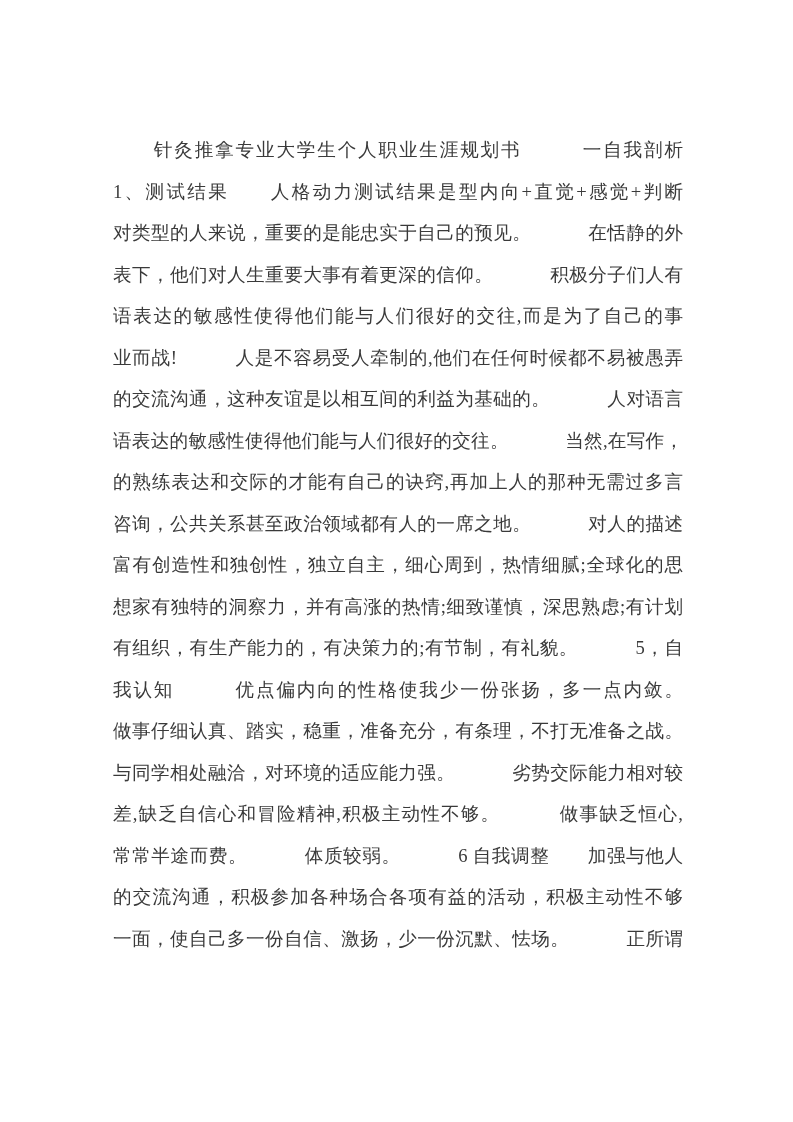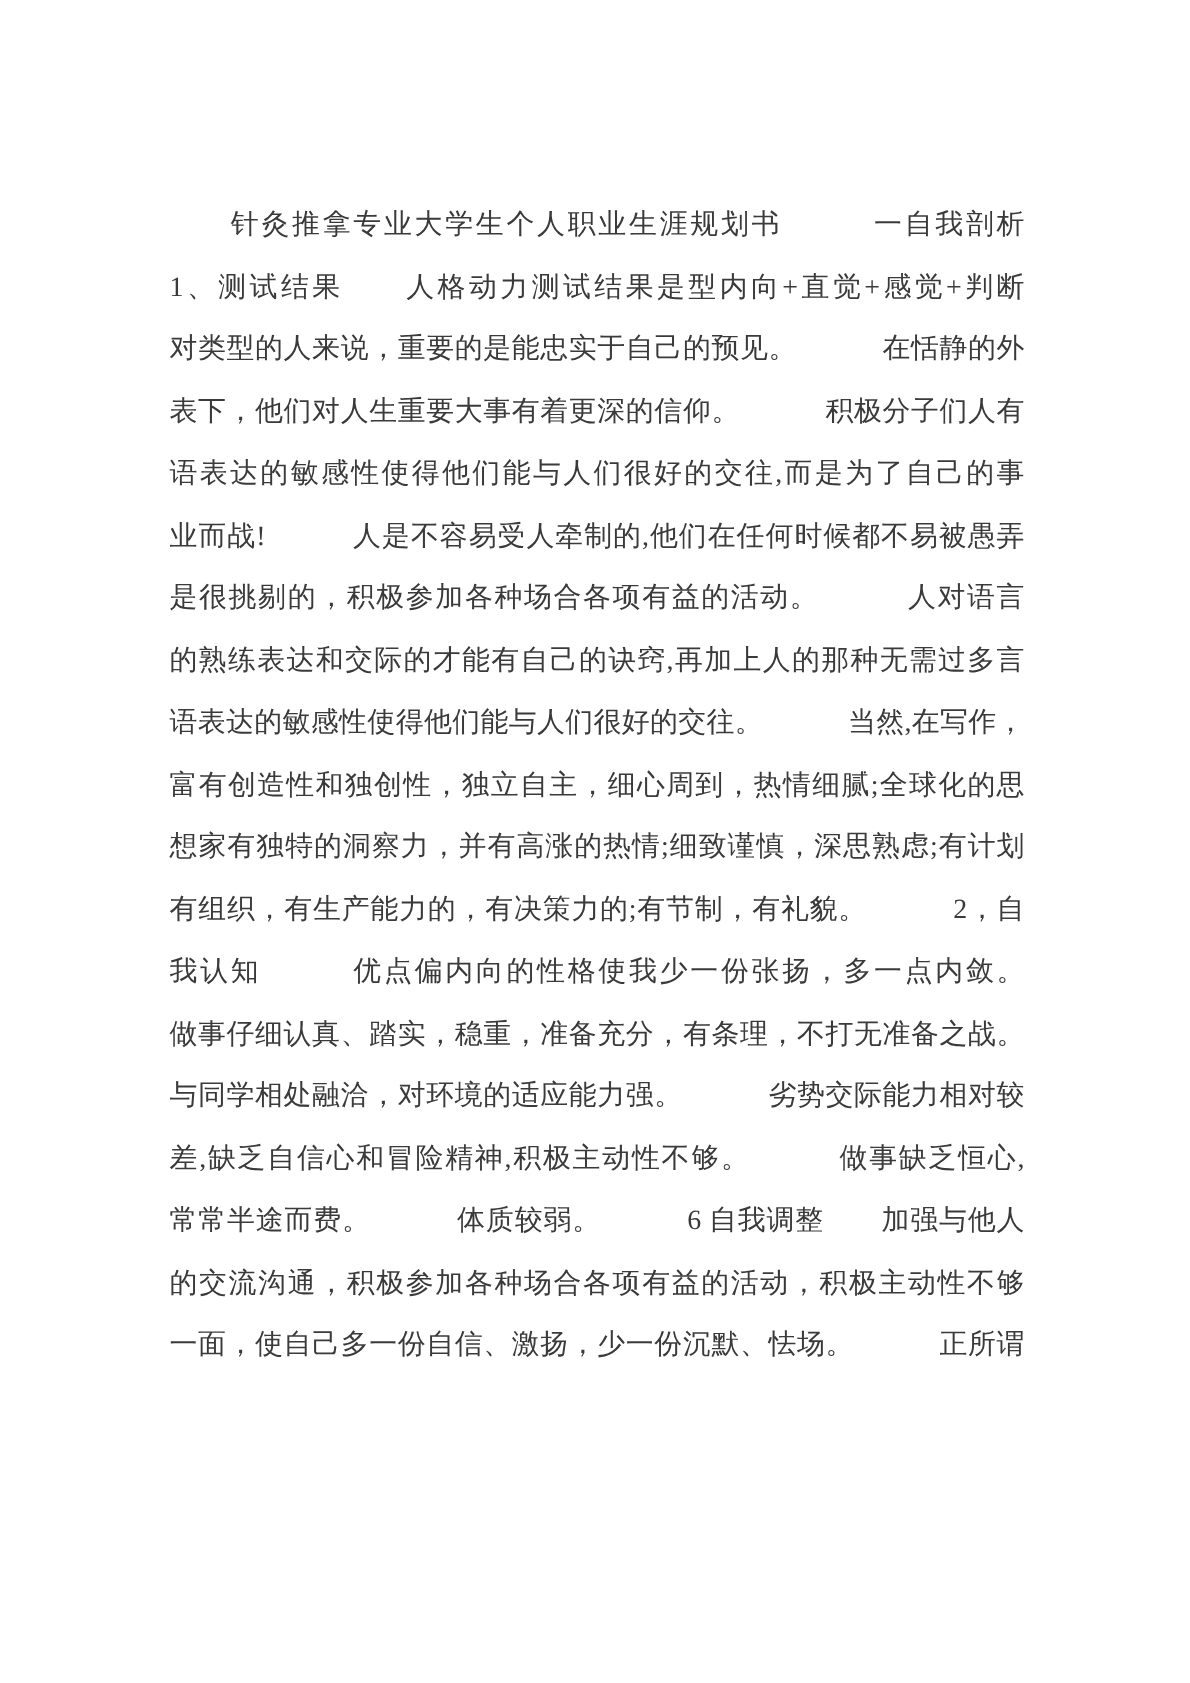--- a/index.html
+++ b/index.html
@@ -42,26 +42,27 @@
 <body>
 
 <div class="page" style="background: rgb(255, 255, 255);">
   <div class="text-block" style="color: rgb(58, 58, 58);">
     <div class="text-line">　　针灸推拿专业大学生个人职业生涯规划书　　　一自我剖析</div>
     <div class="text-line">1、测试结果　　人格动力测试结果是型内向+直觉+感觉+判断</div>
     <div class="text-line">对类型的人来说，重要的是能忠实于自己的预见。　　　在恬静的外</div>
     <div class="text-line">表下，他们对人生重要大事有着更深的信仰。　　　积极分子们人有</div>
     <div class="text-line">语表达的敏感性使得他们能与人们很好的交往,而是为了自己的事</div>
     <div class="text-line">业而战!　　　人是不容易受人牵制的,他们在任何时候都不易被愚弄</div>
-    <div class="text-line">是很挑剔的，积极参加各种场合各项有益的活动。　　　人对语言</div>
+    <div class="text-line">的交流沟通，这种友谊是以相互间的利益为基础的。　　　人对语言</div>
+    <div class="text-line">语表达的敏感性使得他们能与人们很好的交往。　　　当然,在写作，</div>
     <div class="text-line">的熟练表达和交际的才能有自己的诀窍,再加上人的那种无需过多言</div>
-    <div class="text-line">语表达的敏感性使得他们能与人们很好的交往。　　　当然,在写作，</div>
+    <div class="text-line">咨询，公共关系甚至政治领域都有人的一席之地。　　　对人的描述</div>
     <div class="text-line">富有创造性和独创性，独立自主，细心周到，热情细腻;全球化的思</div>
     <div class="text-line">想家有独特的洞察力，并有高涨的热情;细致谨慎，深思熟虑;有计划</div>
-    <div class="text-line">有组织，有生产能力的，有决策力的;有节制，有礼貌。　　　2，自</div>
+    <div class="text-line">有组织，有生产能力的，有决策力的;有节制，有礼貌。　　　5，自</div>
     <div class="text-line">我认知　　　优点偏内向的性格使我少一份张扬，多一点内敛。</div>
     <div class="text-line">做事仔细认真、踏实，稳重，准备充分，有条理，不打无准备之战。</div>
     <div class="text-line">与同学相处融洽，对环境的适应能力强。　　　劣势交际能力相对较</div>
     <div class="text-line">差,缺乏自信心和冒险精神,积极主动性不够。　　　做事缺乏恒心,</div>
     <div class="text-line">常常半途而费。　　　体质较弱。　　　6 自我调整　　加强与他人</div>
     <div class="text-line">的交流沟通，积极参加各种场合各项有益的活动，积极主动性不够</div>
     <div class="text-line">一面，使自己多一份自信、激扬，少一份沉默、怯场。　　　正所谓</div>
   </div>
 </div>
 

